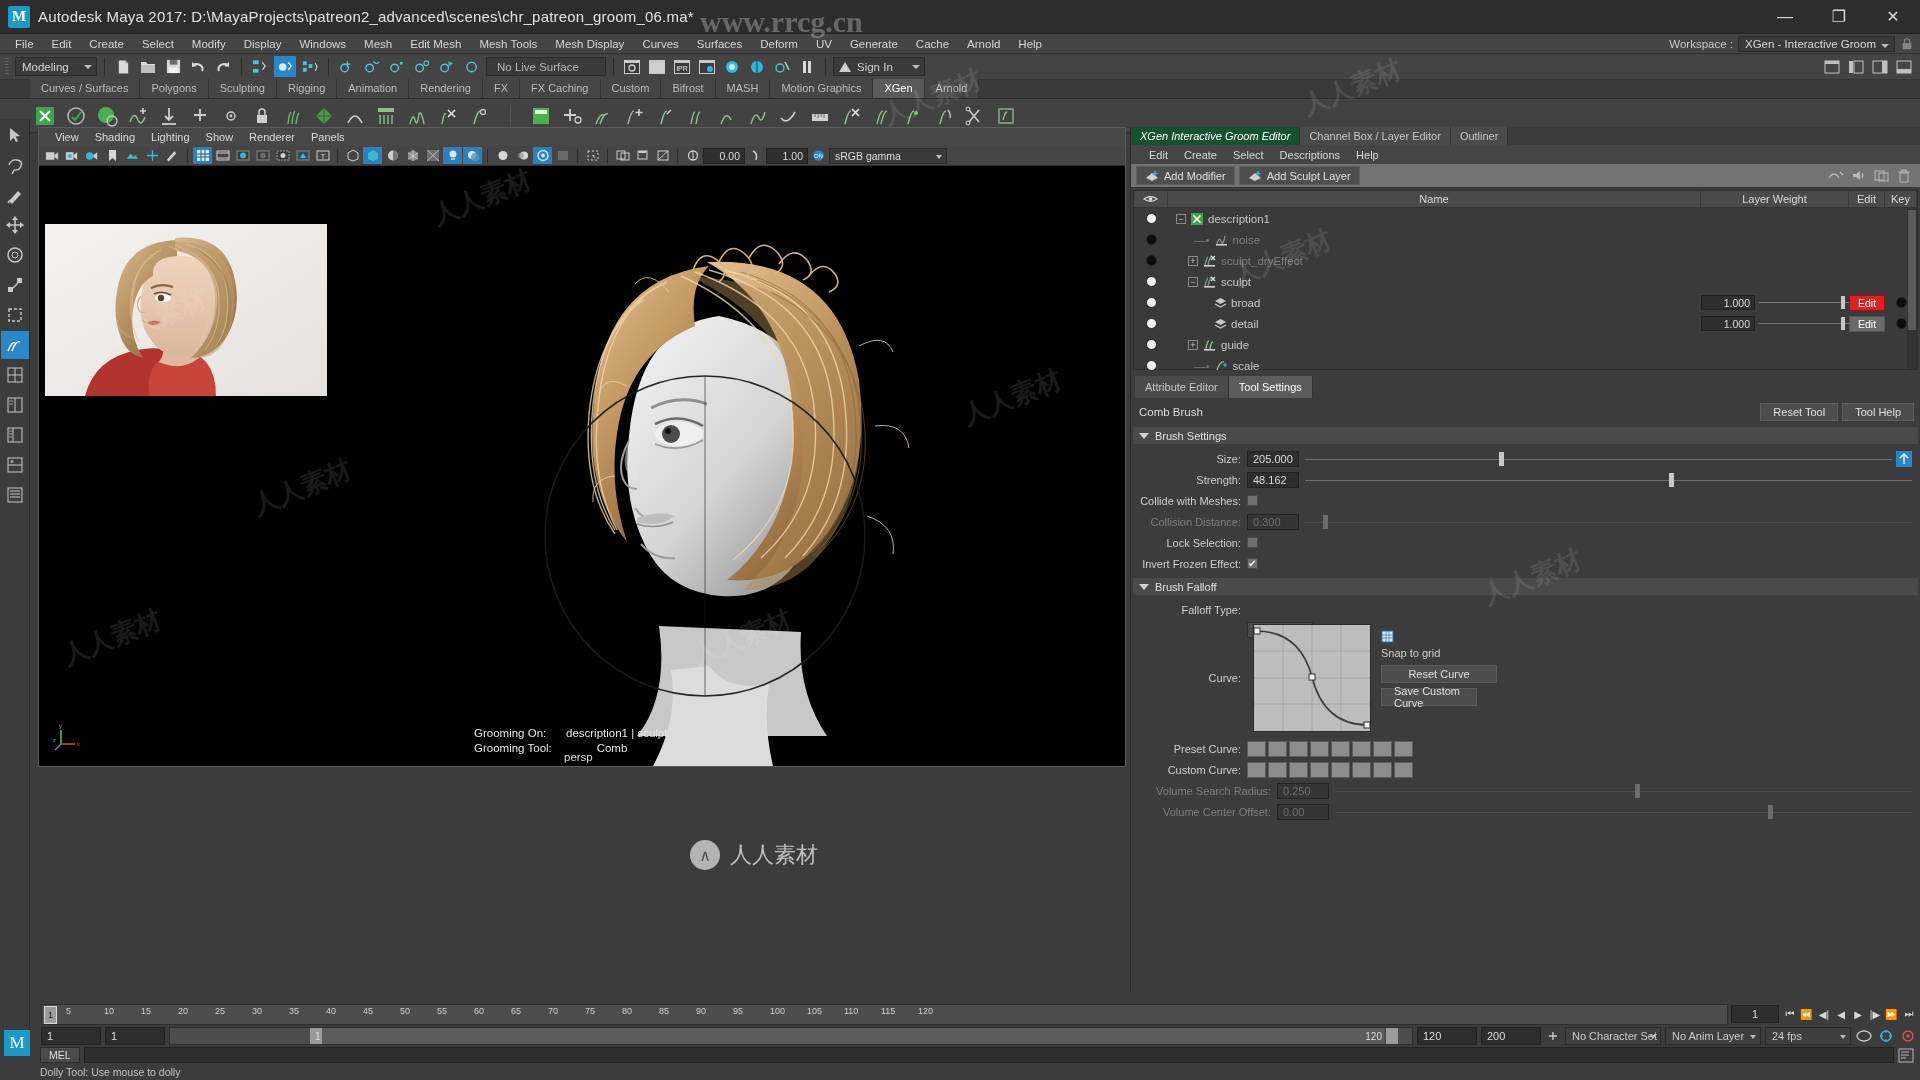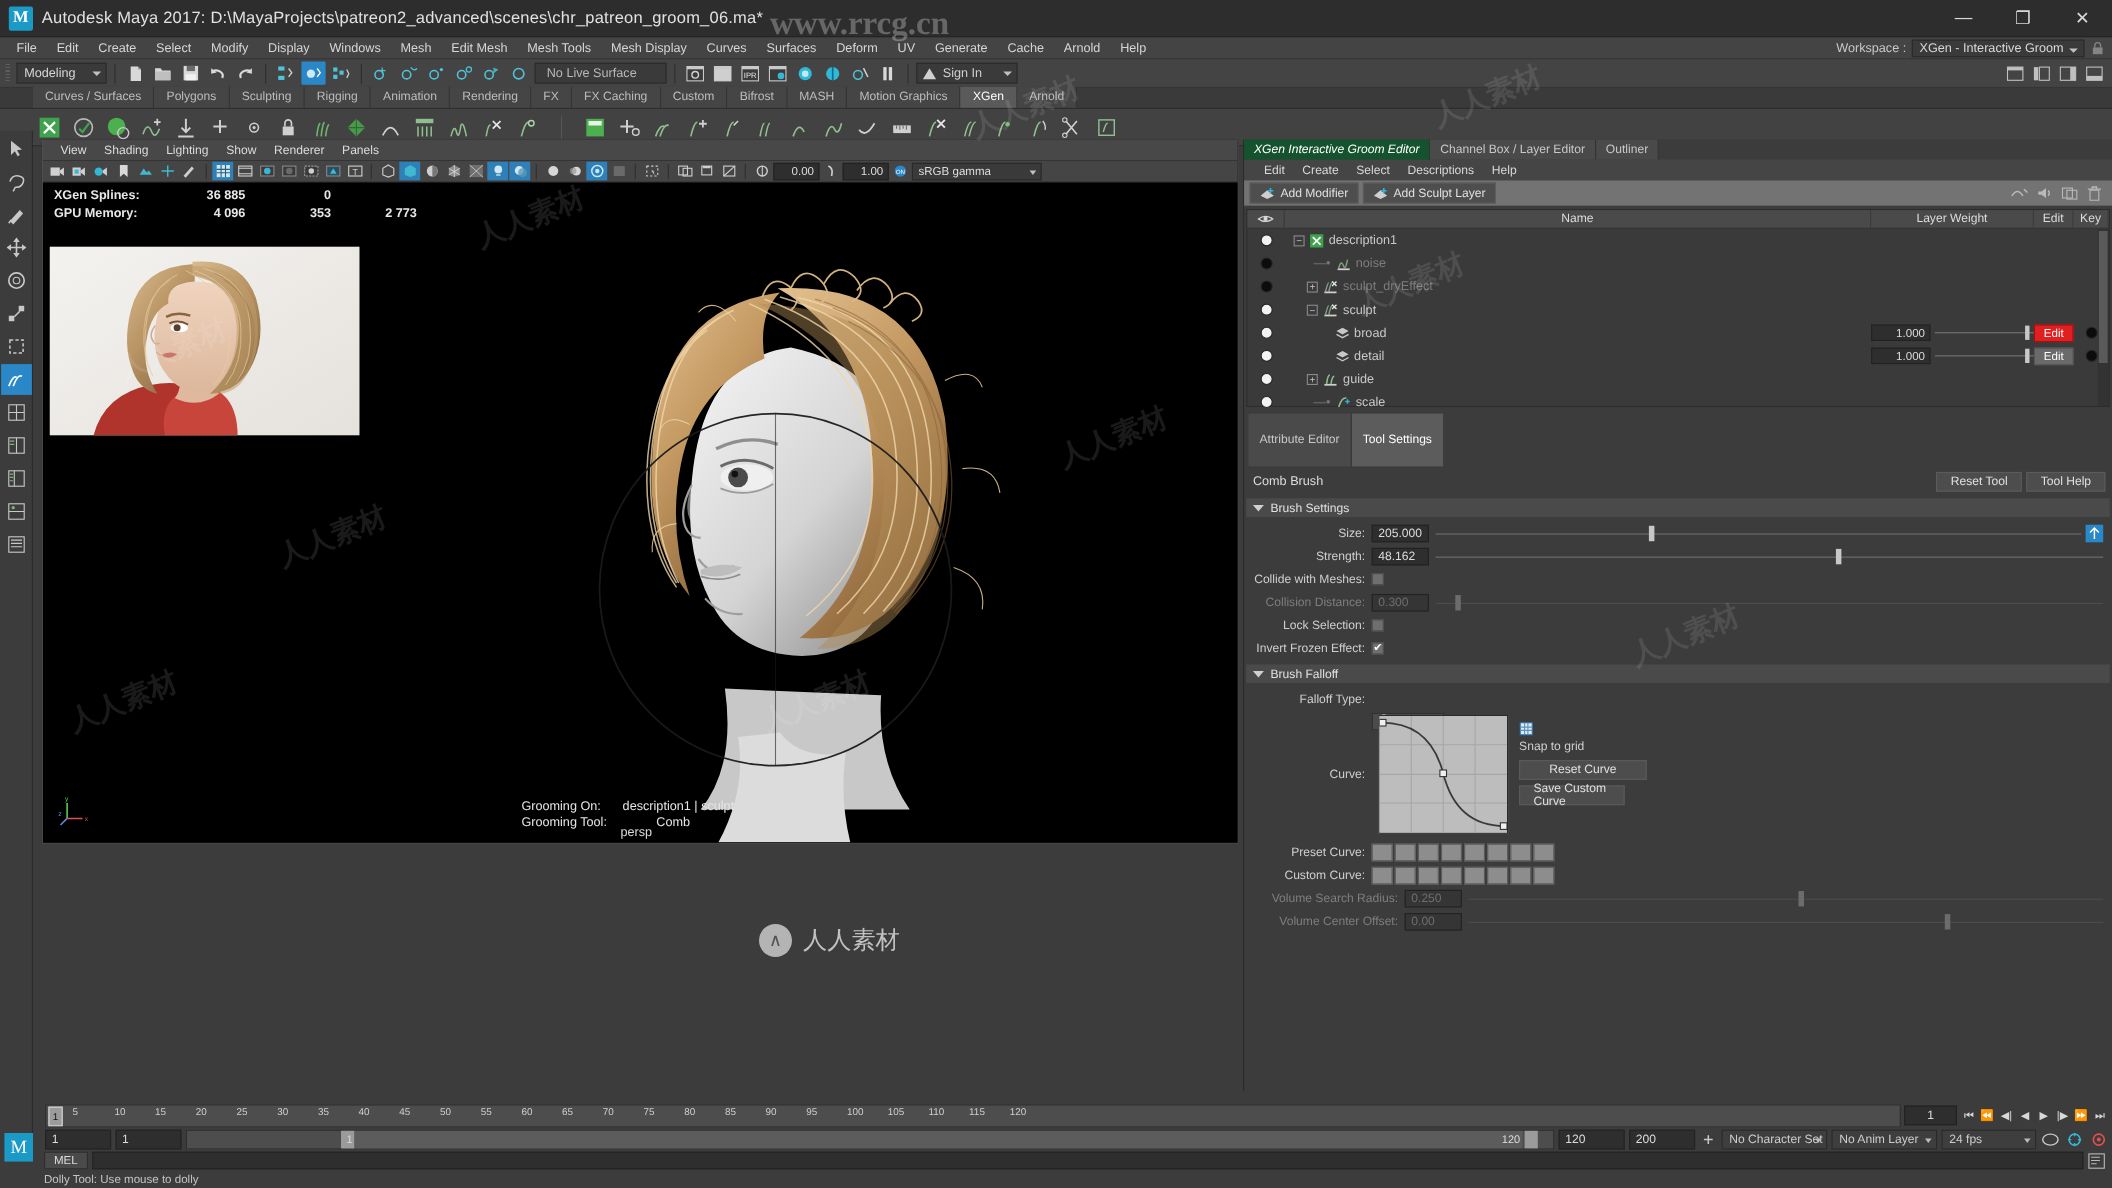--- a/index.html
+++ b/index.html
@@ -236,21 +236,21 @@
   }
   .edit-btn.red { background: #e02020; border-color: #a01010; }
   .lt-key { width: 32px; display:flex; align-items:center; justify-content:center;}
   .lt-scroll {
     position: absolute; right: 0; top: 17px; bottom: 0; width: 10px; background: #333;
   }
   .lt-thumb { position:absolute; top: 2px; left:1px; width:8px; height: 120px; background:#5a5a5a;}
 
   
   .tstabs { display: flex; margin-top: 6px; padding-left: 4px; }
-  .tstab { font-size: 11px; color: #c8c8c8; padding: 18px 10px; background: #4a4a4a; border-right:1px solid #333;}
+  .tstab { font-size: 11px; color: #c8c8c8; padding: 5px 10px; background: #4a4a4a; border-right:1px solid #333;}
   .tstab.active { background: #5c5c5c; color: #fff; }
   .ts-head { display:flex; align-items:center; padding: 5px 6px 2px 8px; }
   .ts-title { font-size: 11.5px; color: #dcdcdc; }
   .ts-head .btns { margin-left: auto; display:flex; gap: 4px; }
   .gbtn {
     background: #4d4d4d; border: 1px solid #5b5b5b; font-size: 11px; color: #e0e0e0;
     padding: 2px 12px; height: 18px; display:flex; align-items:center;
   }
   .frame-hdr {
     display: flex; align-items: center; gap: 6px; background: #4a4a4a;
@@ -1078,34 +1078,20 @@
           <svg width="15" height="13" viewBox="0 0 16 13">
             <circle cx="8" cy="6.5" r="5.5" fill="#2b88c8"></circle>
             <text x="8" y="9" font-size="6" fill="#fff" text-anchor="middle" font-family="Liberation Sans">ON</text>
           </svg>
         </div>
       <div class="gamma-sel">sRGB gamma</div>
     </div>
 
     <div class="vp-canvas">
 
-      <div class="hud">
-        <div class="hud-row">
-          <div class="hud-lbl">XGen Splines:</div>
-          <div class="hud-v">36 885</div>
-          <div class="hud-v">0</div>
-          <div class="hud-v"></div>
-        </div>
-        <div class="hud-row">
-          <div class="hud-lbl">GPU Memory:</div>
-          <div class="hud-v">4 096</div>
-          <div class="hud-v">353</div>
-          <div class="hud-v">2 773</div>
-        </div>
-      </div>
 
       <svg class="refimg" viewBox="0 0 282 172" preserveAspectRatio="none">
         <defs>
           <linearGradient id="bgph" x1="0" y1="0" x2="1" y2="1">
             <stop offset="0" stop-color="#f4f2ef"></stop>
               <stop offset="1" stop-color="#e5e2dd"></stop>
           </linearGradient>
           <linearGradient id="hairg" x1="0" y1="0" x2="0.7" y2="1">
             <stop offset="0" stop-color="#d8bb8f"></stop>
               <stop offset="0.5" stop-color="#b99464"></stop>

